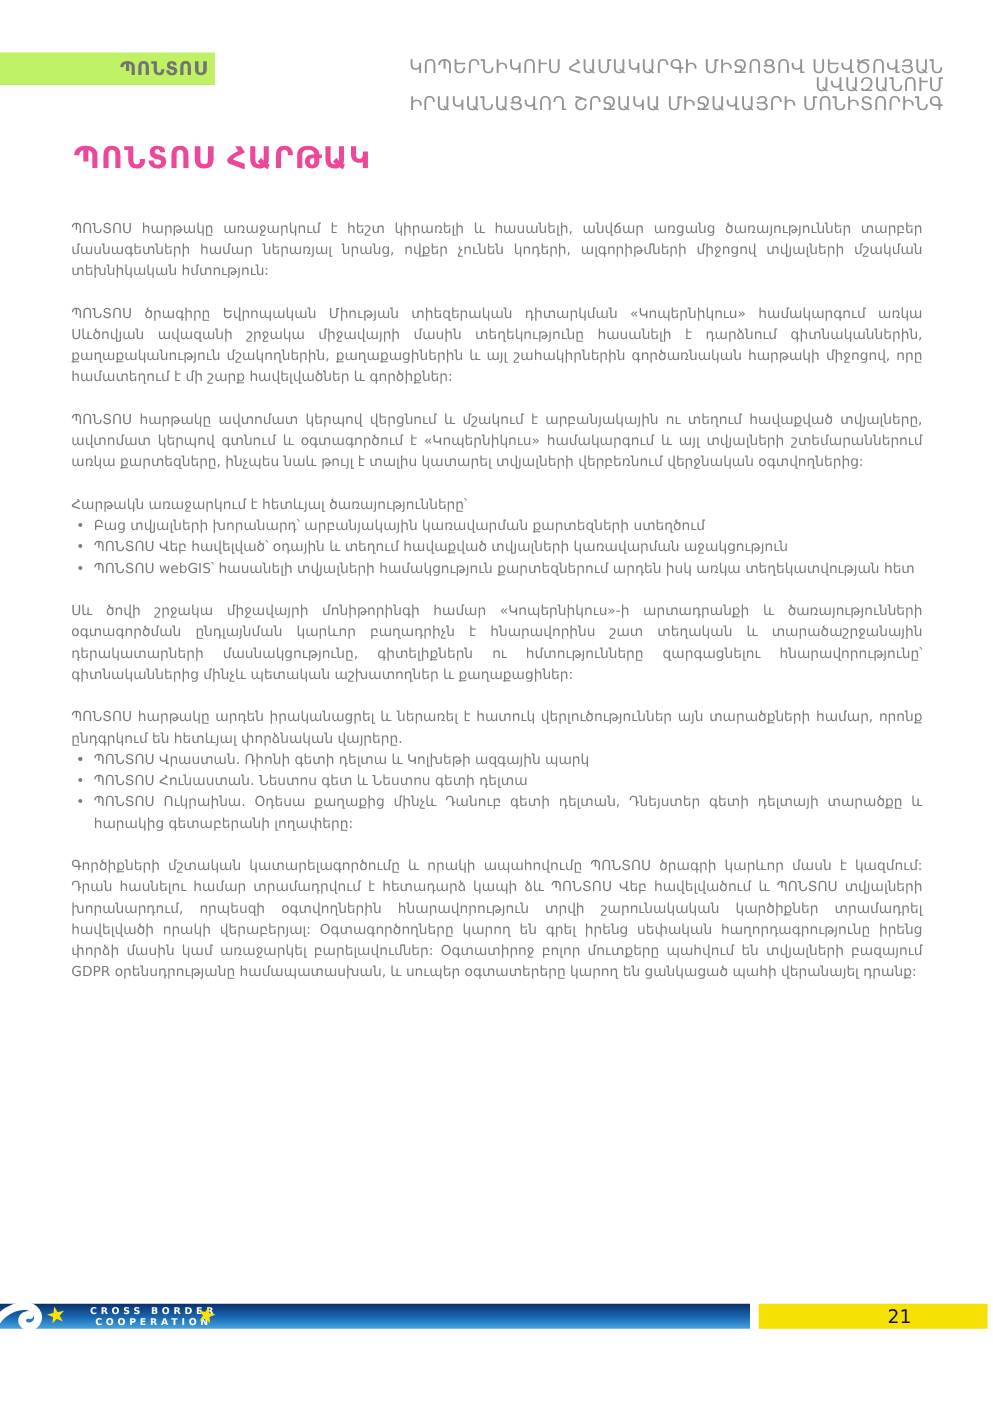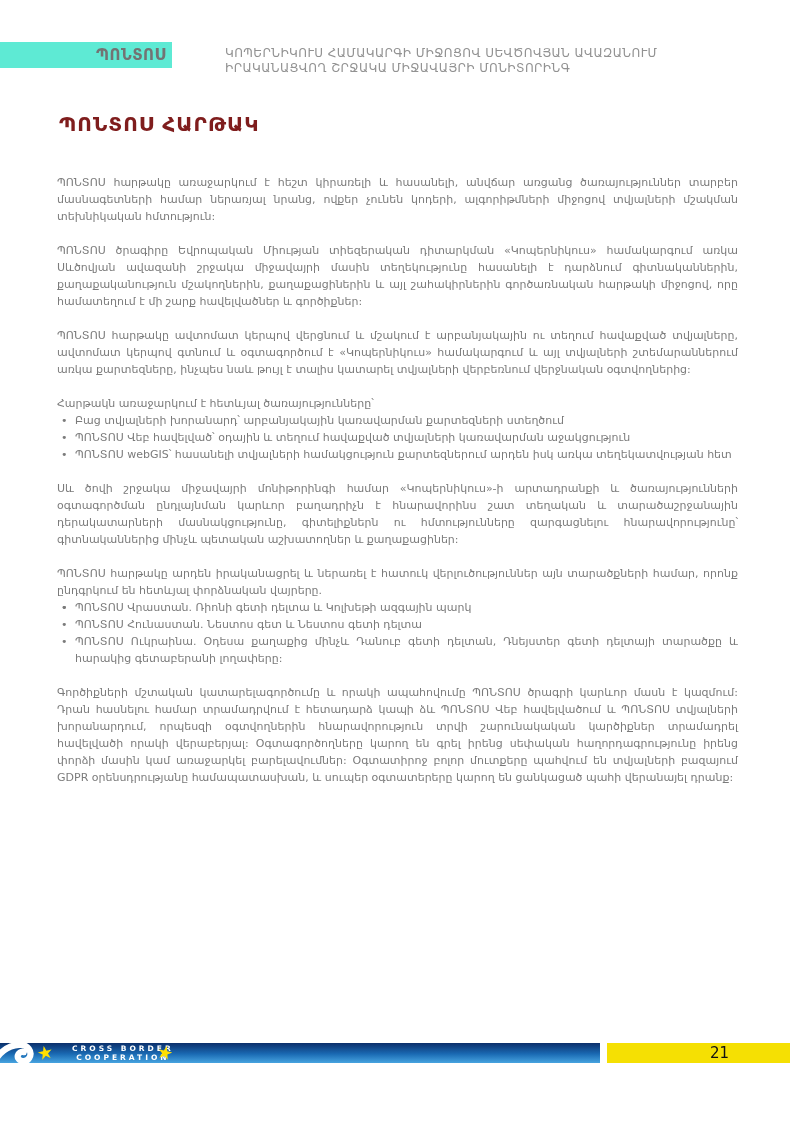--- a/index.html
+++ b/index.html
@@ -7,34 +7,34 @@
   body {
     width: 794px; height: 1123px;
     font-family: "DejaVu Sans", sans-serif;
     position: relative; overflow: hidden;
   }
   .page { position: absolute; inset: 0; background: #ffffff; }
 
   
   .program-tag {
     position: absolute; left: 0; top: 42px; width: 172px; height: 26px;
-    background: #5eead4; color: #737373;
+    background: #bef264; color: #737373;
     font-size: 15px; font-weight: bold; letter-spacing: 0.5px;
     line-height: 26px; text-align: right; padding-right: 6px;
   }
   .header-subtitle {
     position: absolute; left: 225px; top: 46px; width: 530px;
-    text-align: left; color: #929292;
-    font-size: 12px; line-height: 15px; letter-spacing: 0.4px;
+    text-align: right; color: #929292;
+    font-size: 15px; line-height: 15px; letter-spacing: 0.4px;
   }
 
   
   .page-title {
     position: absolute; left: 59px; top: 112px;
-    font-size: 20px; font-weight: bold; color: #7f1d1d;
+    font-size: 24px; font-weight: bold; color: #ec4899;
     letter-spacing: 1px;
   }
 
   
   .content {
     position: absolute; left: 57px; top: 174px; width: 681px;
     color: #7b7b7b; font-size: 11px; line-height: 17px;
     text-align: justify;
   }
   .content p { margin-bottom: 17px; }

